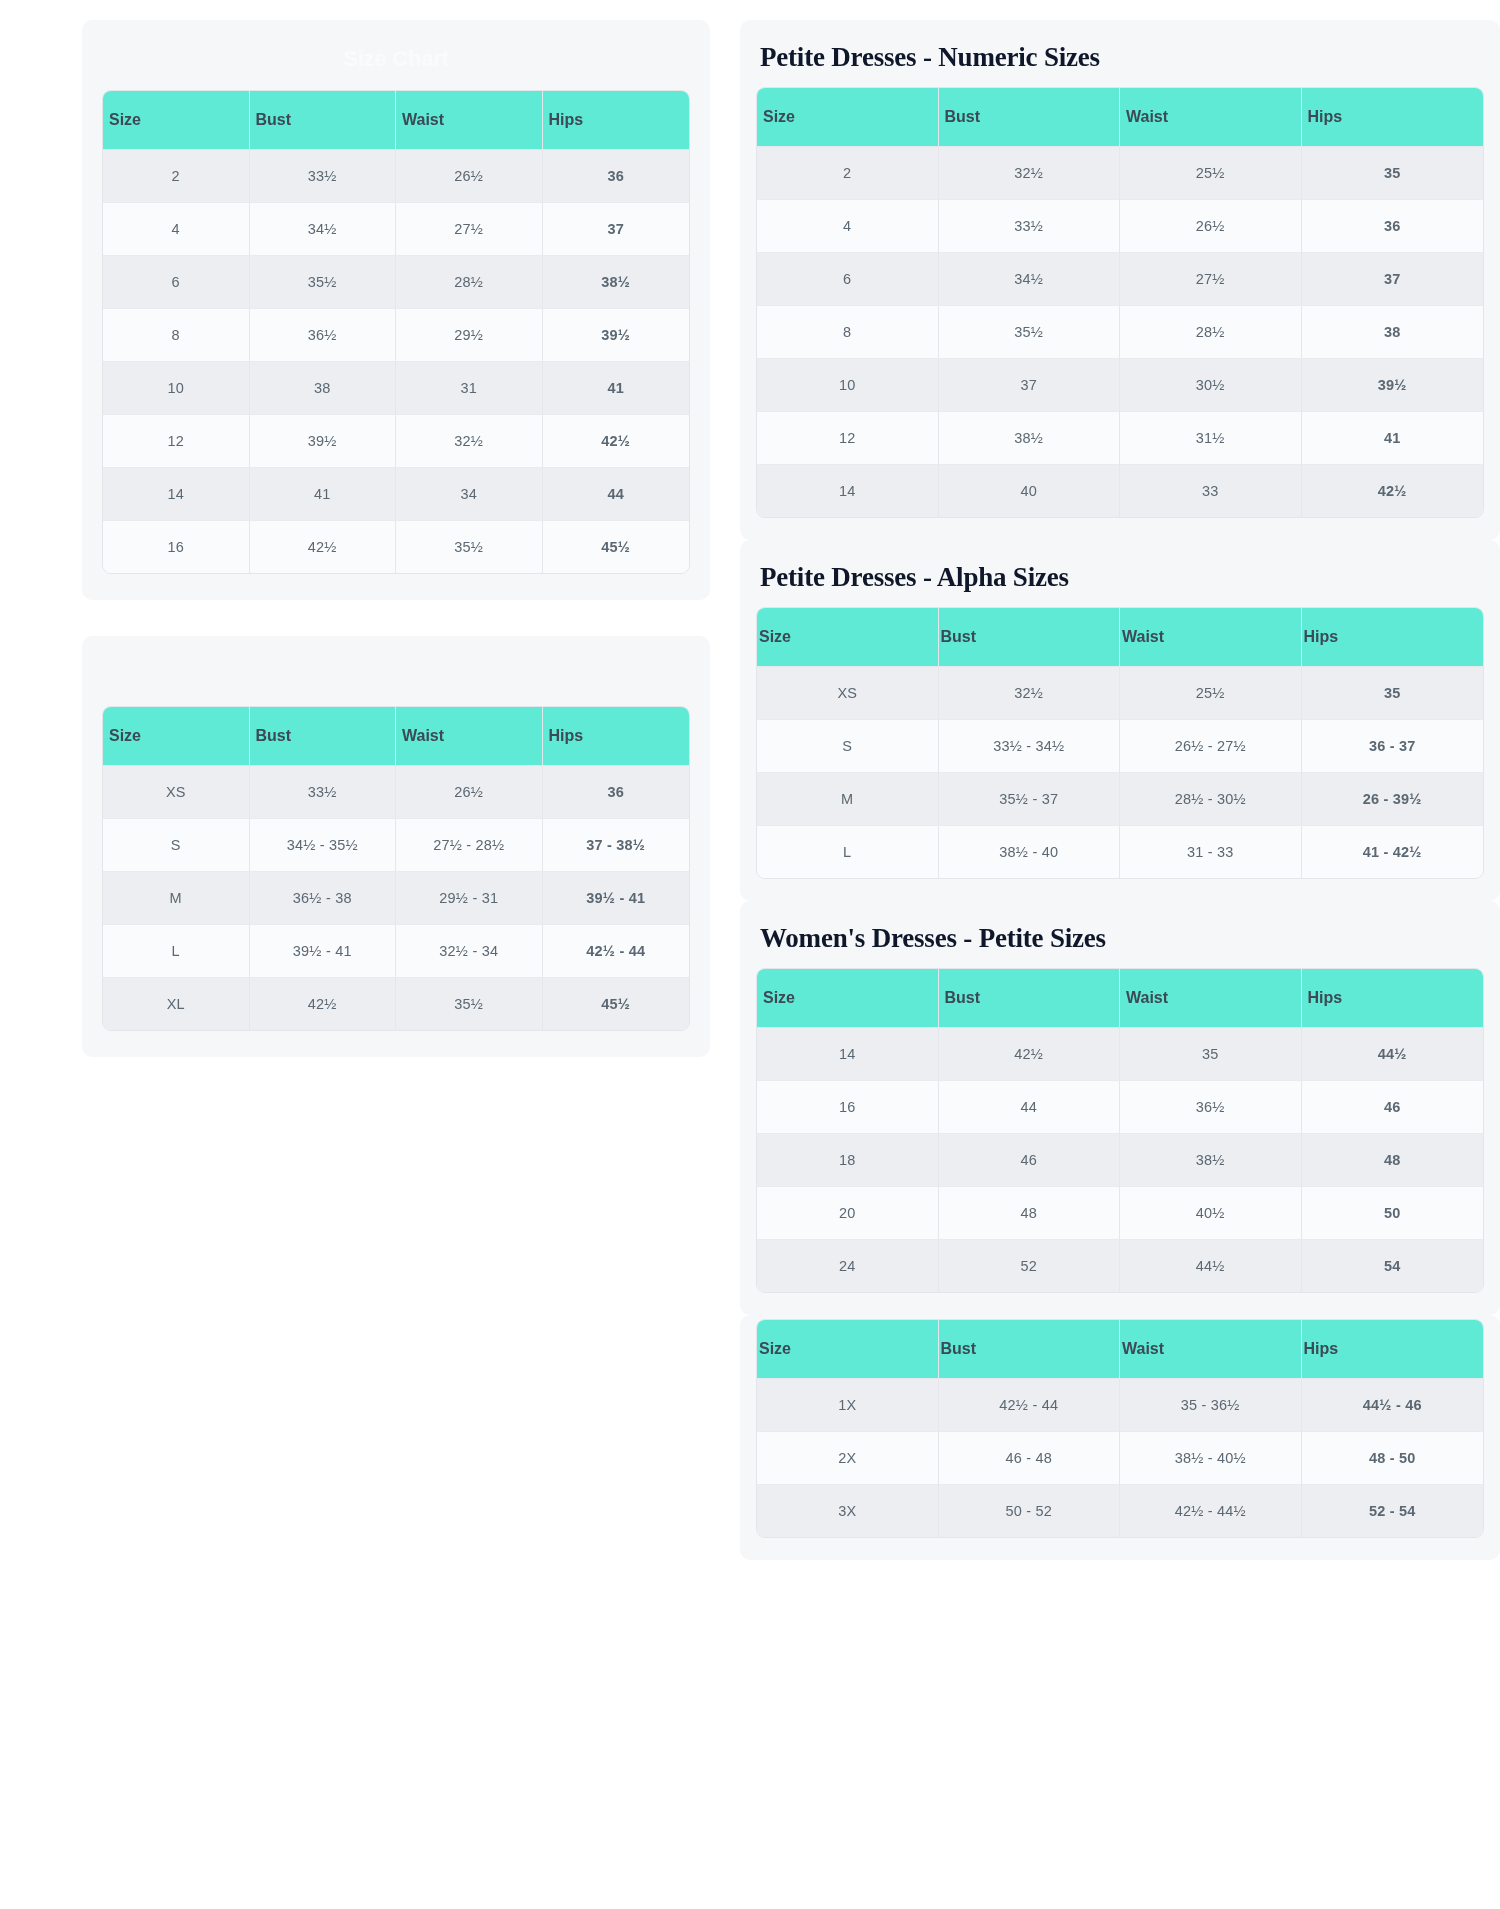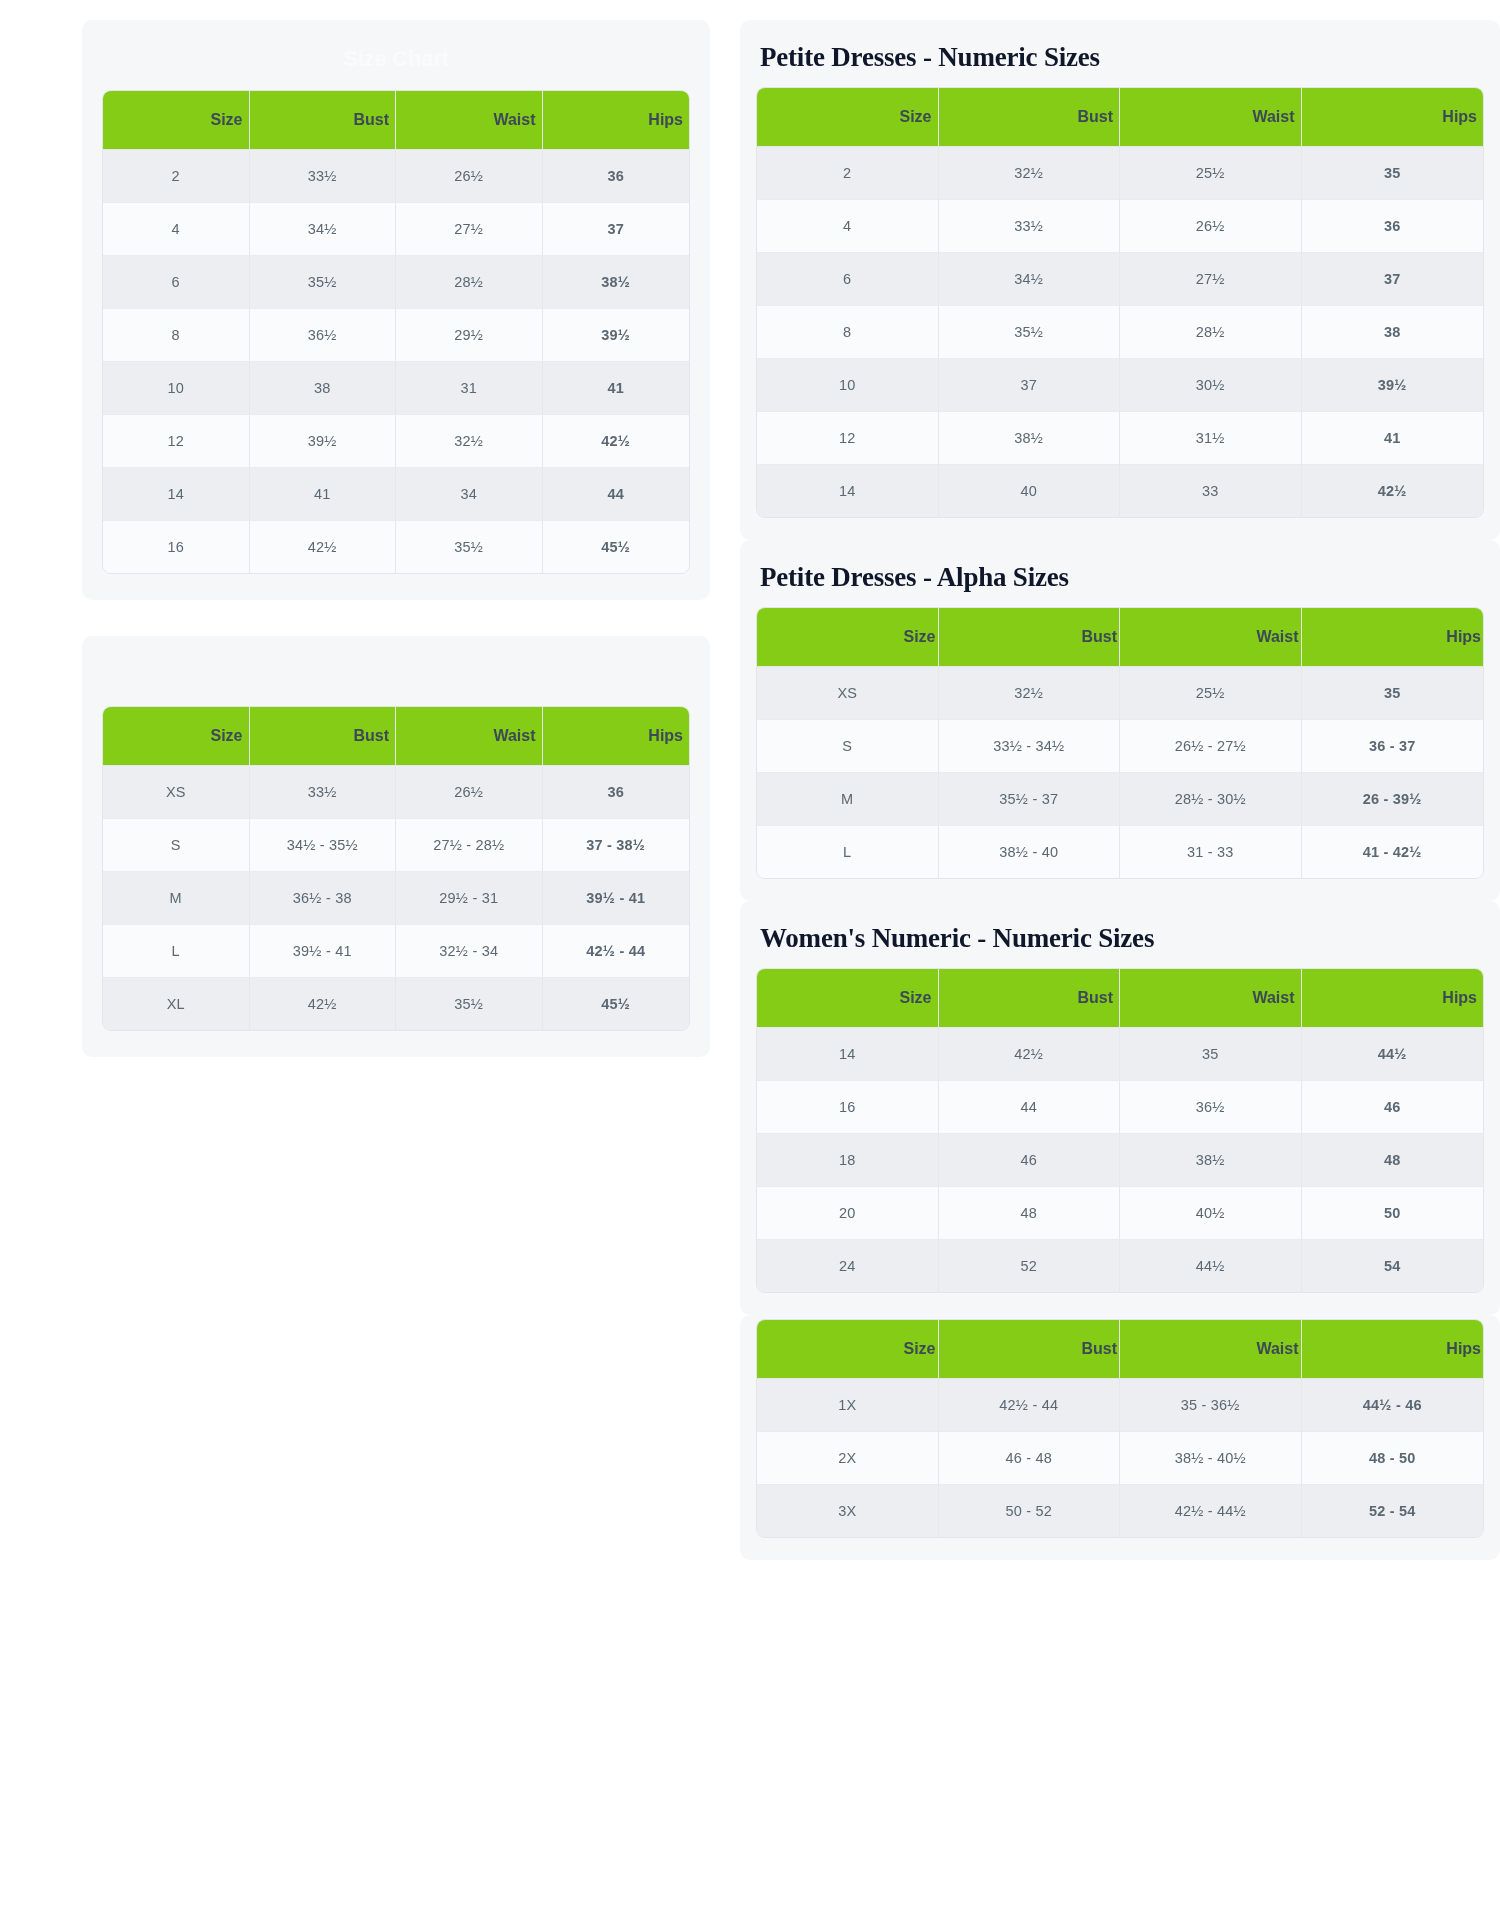--- a/index.html
+++ b/index.html
@@ -75,23 +75,23 @@
     border: 1px solid #e2e5e9;
     border-radius: 9px;
     overflow: hidden;
     table-layout: fixed;
   }
 
   .size-table th {
     font-size: 16px;
     font-weight: 600;
     color: #3c4a57;
-    text-align: right;
+    text-align: left;
     padding: 20px 6px;
-    background: #84cc16;
+    background: #5eead4;
     border-right: 1px solid #e4e7eb;
     border-bottom: 1px solid #e4e7eb;
   }
   .size-table th:last-child { border-right: none; }
 
   .size-table td {
     font-size: 14.5px;
     color: #5b6873;
     text-align: center;
     padding: 18px 6px;
@@ -320,21 +320,21 @@
               <td>L</td>
               <td>38½ - 40</td>
               <td>31 - 33</td>
               <td>41 - 42½</td>
             </tr>
           </tbody>
       </table>
     </div>
 
     <div class="panel-right">
-      <div class="chart-title">Women's Numeric - Numeric Sizes</div>
+      <div class="chart-title">Women's Dresses - Petite Sizes</div>
       <table class="size-table">
         <thead>
           <tr>
             <th>Size</th>
             <th>Bust</th>
             <th>Waist</th>
             <th>Hips</th>
           </tr>
         </thead>
         <tbody>

